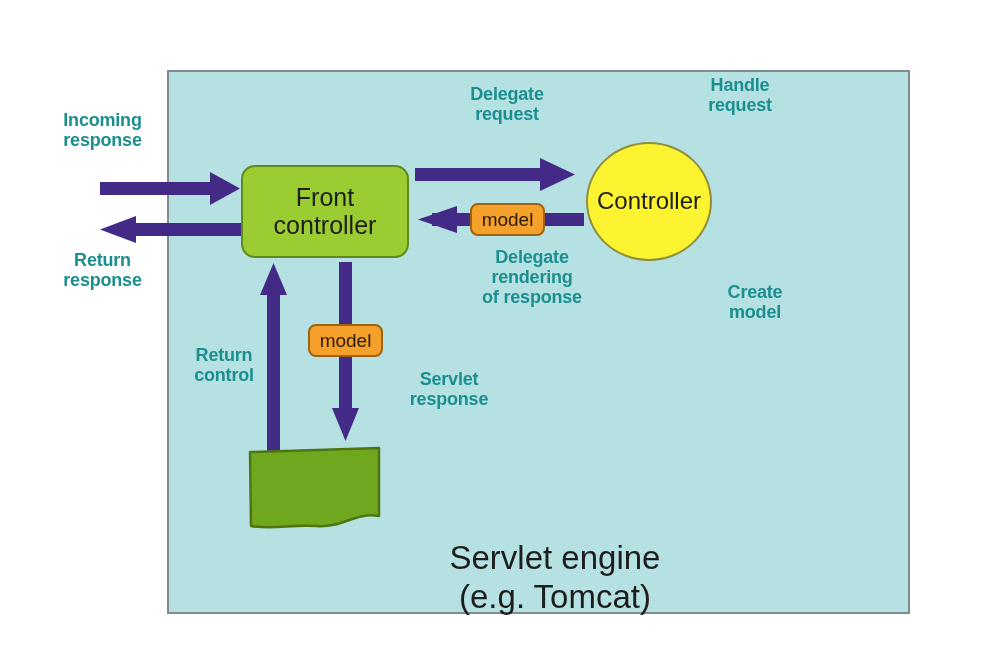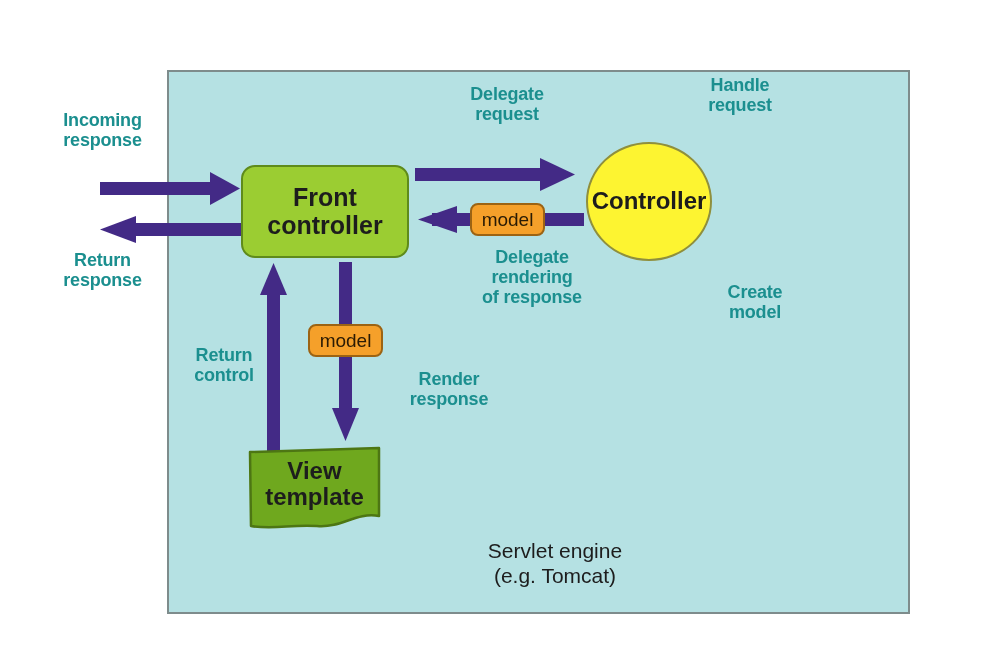--- a/index.html
+++ b/index.html
@@ -48,21 +48,21 @@
     font-weight: bold;
     font-size: 18px;
     line-height: 1.12;
     text-align: center;
     white-space: pre-line;
     letter-spacing: -0.2px;
   }
   .node-text {
     position: absolute;
     color: #1d1d1d;
-    font-weight: bold;
+    font-weight: normal;
     text-align: center;
     line-height: 1.1;
     white-space: pre-line;
   }
   
   .front-controller {
     position: absolute;
     left: 241px;
     top: 165px;
     width: 168px;
@@ -144,21 +144,21 @@
     width: 75px;
     height: 33px;
   }
   
   .engine-caption {
     position: absolute;
     left: 395px;
     top: 539px;
     width: 320px;
     text-align: center;
-    font-size: 21px;
+    font-size: 33px;
     color: #1d1d1d;
     line-height: 1.18;
     white-space: pre-line;
   }
   
   #label-incoming-request { left: 20px;  top: 110px; width: 165px; }
   #label-return-response  { left: 10px;  top: 250px; width: 185px; }
   #label-delegate-request { left: 432px; top: 84px;  width: 150px; }
   #label-handle-request   { left: 660px; top: 75px;  width: 160px; }
   #label-delegate-render  { left: 432px; top: 247px; width: 200px; }
@@ -213,22 +213,20 @@
   </div>
 
   <div class="controller-circle">
     <span class="node-text">Controller</span>
   </div>
 
   <div class="view-template-wrap">
     <svg width="135" height="88" viewBox="0 0 135 88">
       <path d="M3,6 L132,2 L132,70 C108,66 96,82 70,80 C44,78 28,84 4,80 Z" fill="#6fa81e" stroke="#4d7613" stroke-width="2.5" stroke-linejoin="round"></path>
     </svg>
-    <span class="node-text">View
-template</span>
   </div>
 
   <div class="model-badge" id="model-badge-horizontal">
     <span>model</span>
   </div>
 
   <div class="model-badge" id="model-badge-vertical">
     <span>model</span>
   </div>
 
@@ -247,19 +245,19 @@
   <div class="lbl" id="label-delegate-render">Delegate
 rendering
 of response</div>
 
   <div class="lbl" id="label-create-model">Create
 model</div>
 
   <div class="lbl" id="label-return-control">Return
 control</div>
 
-  <div class="lbl" id="label-render-response">Render
+  <div class="lbl" id="label-render-response">Servlet
 response</div>
 
   <div class="engine-caption">Servlet engine
 (e.g. Tomcat)</div>
 
 </div>
 
 </body></html>

